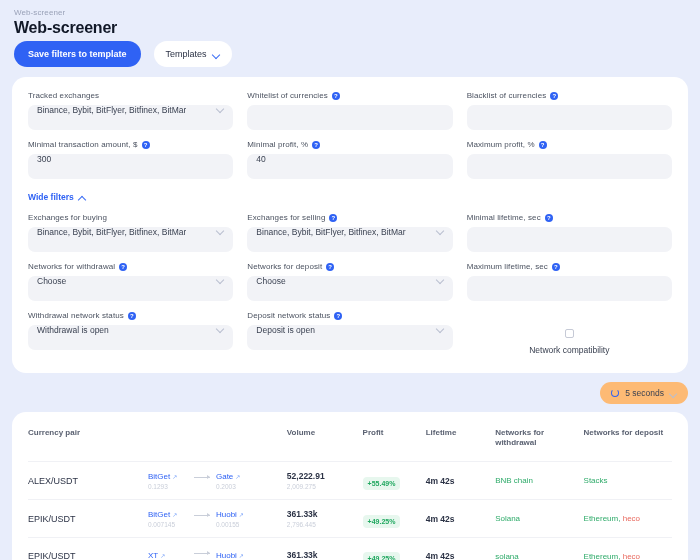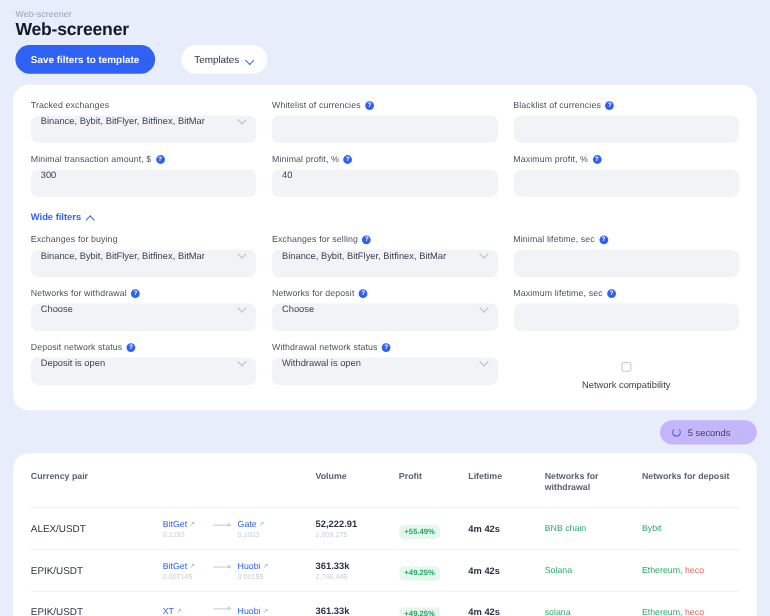--- a/index.html
+++ b/index.html
@@ -13,21 +13,21 @@
 
   
   .header {
     display: flex; align-items: flex-start;
     justify-content: space-between;
     padding: 8px 2px 10px 2px;
     flex-direction: column;
   }
   .bc { font-size: 8px; color: #9aa2b8; letter-spacing: .1px; margin-bottom: 2px; }
   .page-title { font-size: 16px; font-weight: bold; color: #111827; letter-spacing: -.2px; }
-  .hdr-actions { display: flex; align-items: center; gap: 24px; padding-top: 4px; }
+  .hdr-actions { display: flex; align-items: center; gap: 13px; padding-top: 4px; }
   .btn-primary {
     background: #2f62f4; color: #fff; border: none; border-radius: 16px;
     font-size: 9px; font-weight: bold; padding: 8px 14px; cursor: pointer;
     font-family: "Liberation Sans", sans-serif; white-space: nowrap;
   }
   .btn-white {
     background: #fff; color: #2b3245; border: none; border-radius: 16px;
     font-size: 9px; padding: 8px 12px; cursor: pointer; display: flex;
     align-items: center; gap: 6px; font-family: "Liberation Sans", sans-serif;
     white-space: nowrap;
@@ -73,21 +73,21 @@
   .cb-row { display: flex; align-items: center; gap: 7px; padding-top: 18px; flex-direction: column; }
   .cb {
     width: 9px; height: 9px; border: 1px solid #c6cad6; border-radius: 2px;
     background: #fff; flex: none;
   }
   .cb-label { font-size: 8.5px; color: #3b4252; }
 
   
   .refresh-bar { display: flex; justify-content: flex-end; margin: 9px 0 8px 0; }
   .refresh {
-    background: #c4b5fd; border-radius: 14px; padding: 6px 11px;
+    background: #fdba74; border-radius: 14px; padding: 6px 11px;
     display: flex; align-items: center; gap: 6px;
     font-size: 8.5px; color: #3b4252; cursor: pointer;
   }
   .spin {
     width: 8px; height: 8px; border: 1.3px solid #2f62f4;
     border-top-color: transparent; border-radius: 50%; flex: none;
   }
 
   
   .tcard { background: #fff; border-radius: 14px; padding: 0 16px; }
@@ -268,36 +268,36 @@
         <span>Maximum lifetime, sec</span>
         <span class="info">?</span>
       </div>
       <div class="control">
         <span class="val"></span>
       </div>
     </div>
 
     <div class="field">
       <div class="flabel">
+        <span>Withdrawal network status</span>
+        <span class="info">?</span>
+      </div>
+      <div class="control">
+        <span class="val">Withdrawal is open</span>
+        <span class="chev grey"></span>
+      </div>
+    </div>
+
+    <div class="field">
+      <div class="flabel">
         <span>Deposit network status</span>
         <span class="info">?</span>
       </div>
       <div class="control">
         <span class="val">Deposit is open</span>
-        <span class="chev grey"></span>
-      </div>
-    </div>
-
-    <div class="field">
-      <div class="flabel">
-        <span>Withdrawal network status</span>
-        <span class="info">?</span>
-      </div>
-      <div class="control">
-        <span class="val">Withdrawal is open</span>
         <span class="chev grey"></span>
       </div>
     </div>
 
     <div class="cb-row">
       <span class="cb"></span>
       <span class="cb-label">Network compatibility</span>
     </div>
   </div>
 </div>
@@ -354,21 +354,21 @@
             </div>
           </div>
         </td>
         <td>
           <div class="vol-main">52,222.91</div>
           <div class="vol-sub">2,009.275</div>
         </td>
         <td><span class="badge">+55.49%</span></td>
         <td class="life">4m 42s</td>
         <td class="net">BNB chain</td>
-        <td class="net"><span>Bybit</span><span class="red"></span></td>
+        <td class="net"><span>Stacks</span><span class="red"></span></td>
       </tr>
 
       <tr>
         <td class="pair">EPIK/USDT</td>
         <td>
           <div class="ex-flow">
             <div class="ex">
               <span class="ex-name">
                   <span>BitGet</span>
                   <span class="ext">↗</span>

